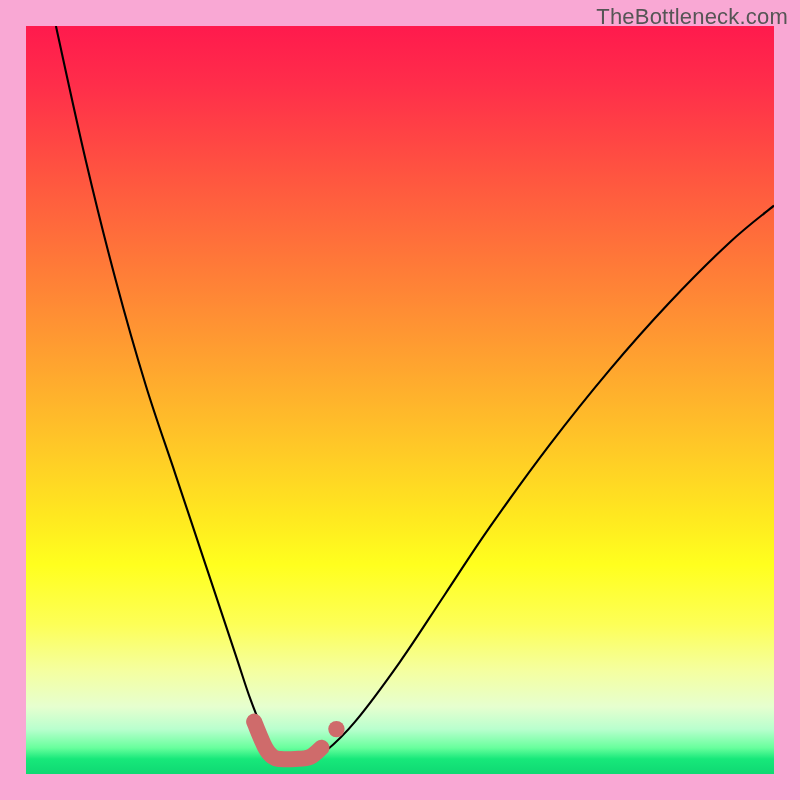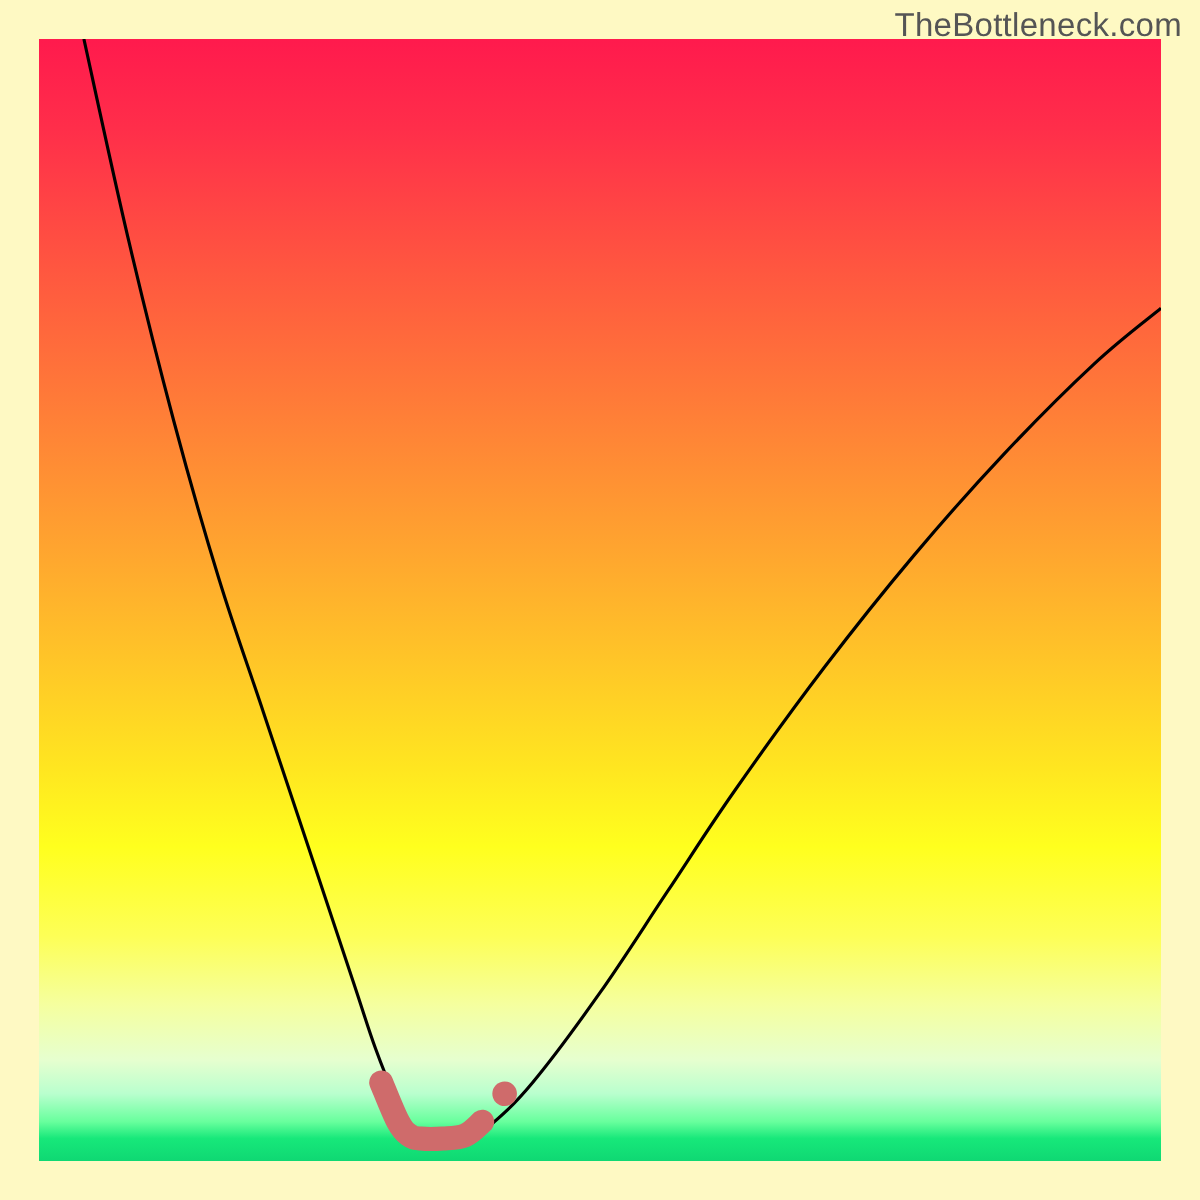--- a/index.html
+++ b/index.html
@@ -7,21 +7,21 @@
     padding: 0;
     width: 800px;
     height: 800px;
     background: #000;
     overflow: hidden;
     font-family: Arial, Helvetica, sans-serif;
   }
   .frame {
     position: absolute;
     inset: 0;
-    background: #fef9c3;
+    background: #f9a8d4;
   }
   .plot-area {
     position: absolute;
     left: 26px;
     top: 26px;
     width: 748px;
     height: 748px;
     overflow: hidden;
   }
   .gradient {

